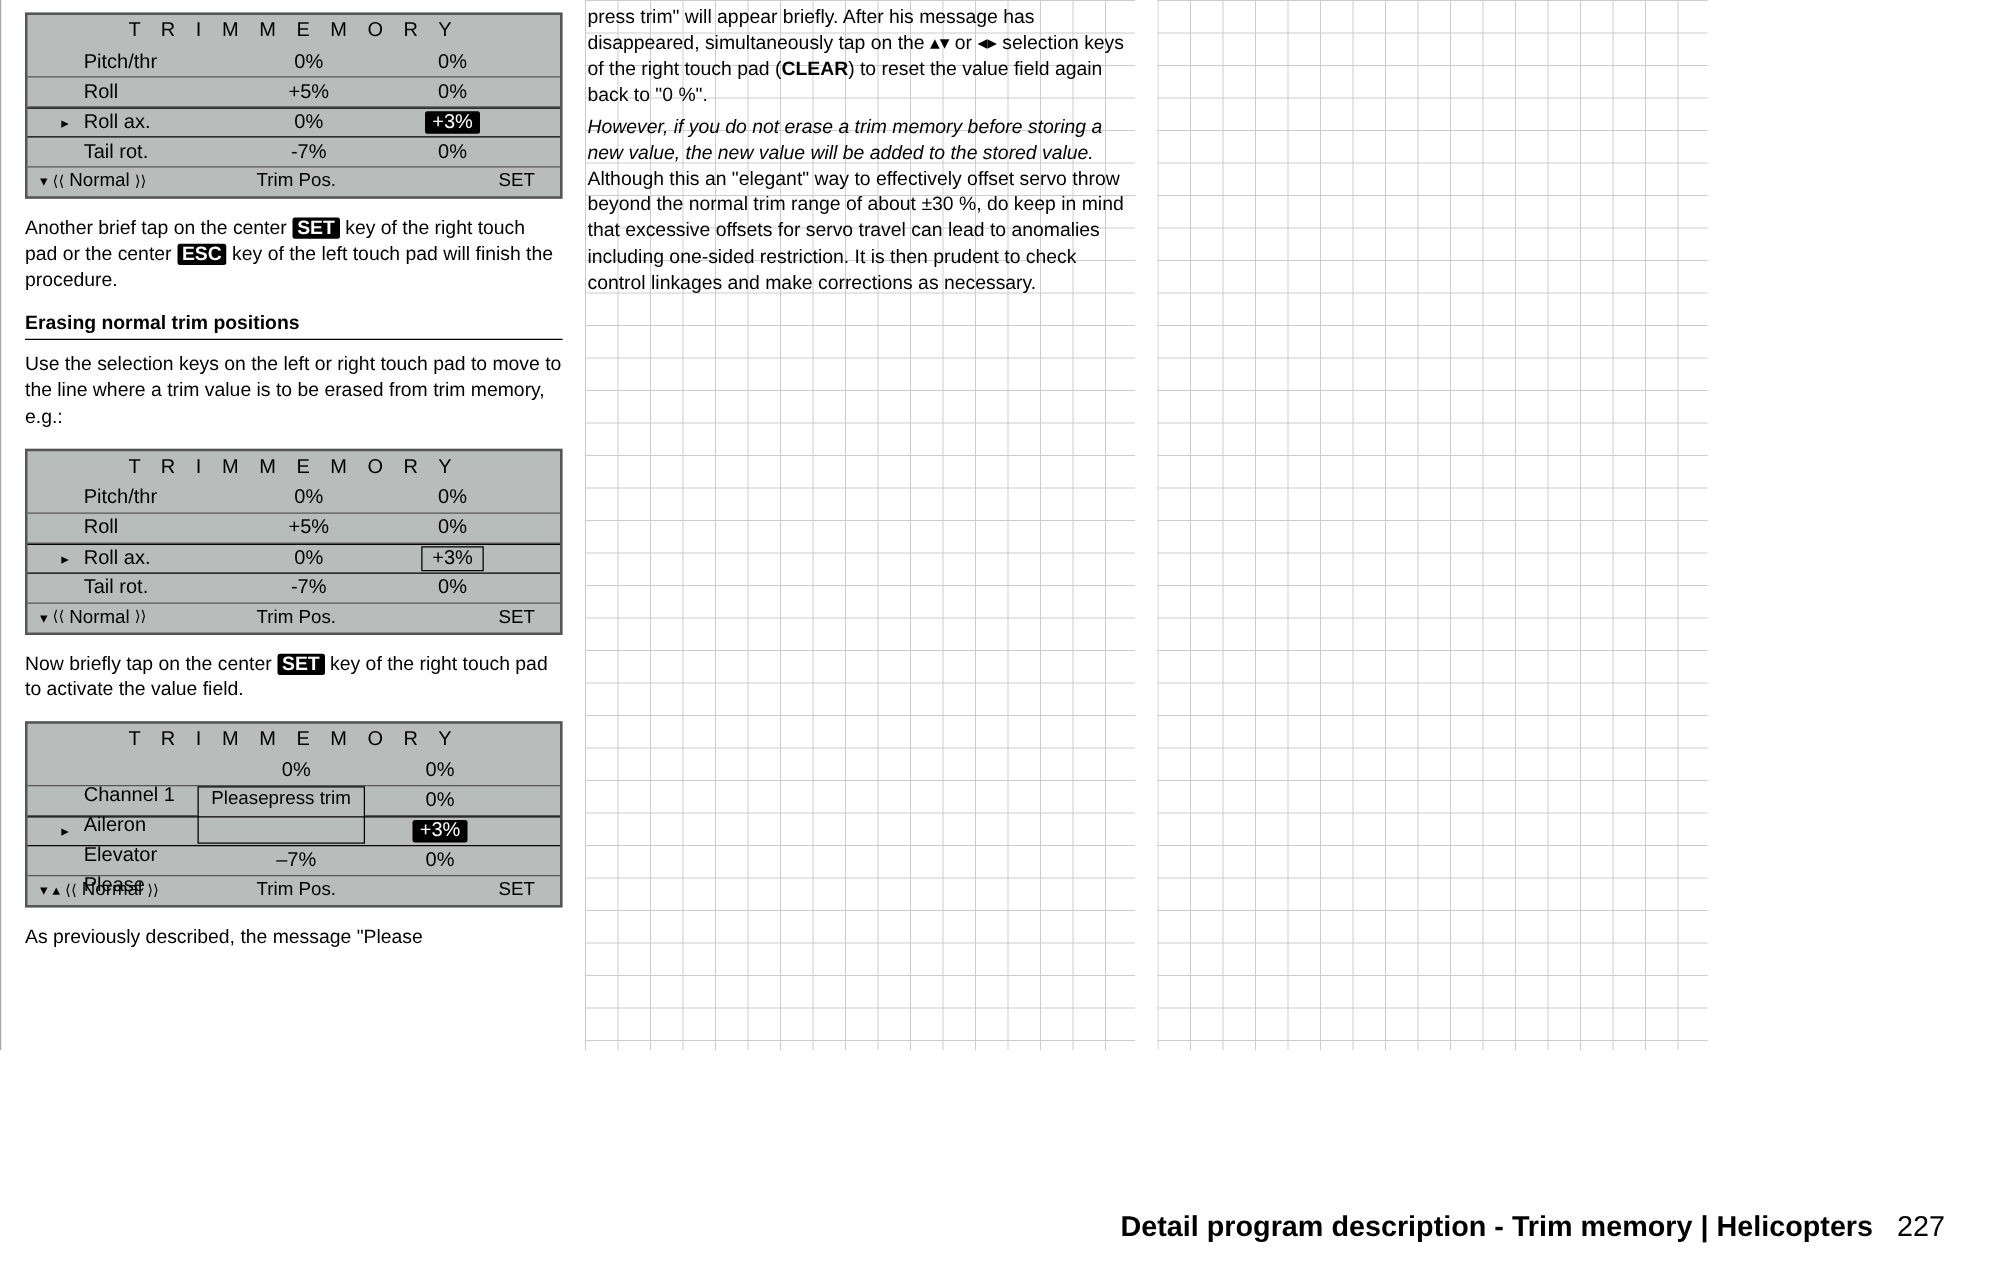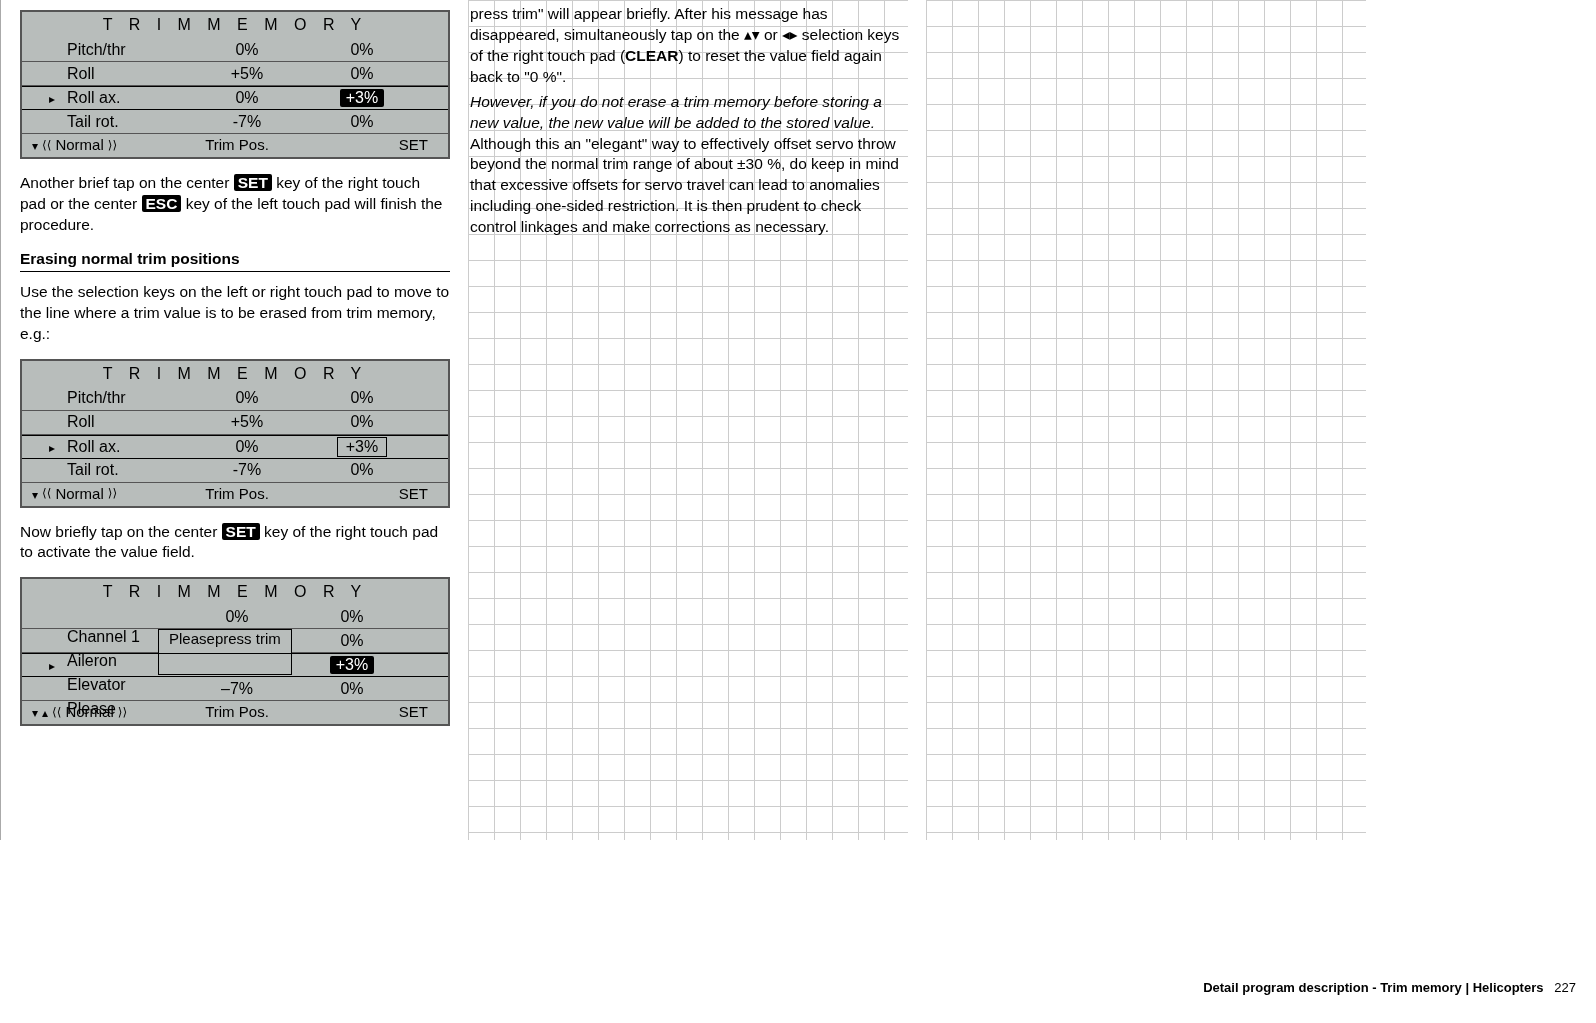--- a/index.html
+++ b/index.html
@@ -91,22 +91,22 @@
     height:840px;
     width:440px;
   }
   .grid-text {
     position:relative;
     line-height:1.35;
     padding:0 2px;
   }
   .italic { font-style: italic; }
   .pagefooter {
-    position:absolute; bottom:28px; right:20px;
-    font-size:13px;
+    position:absolute; bottom:28px; right:40px;
+    font-size:23px;
   }
   .pagefooter .ttl { font-weight:bold; }
   .msgbox {
     position:absolute; left:136px; top:0px;
     border:1px solid #000; background:#b8bdbb;
     padding:1px 10px; line-height:1.1; text-align:center; font-size:15px;
     height:46px; display:flex; flex-direction:row; justify-content:center;
   }
   .lcd3 .lcd-row .label { width:110px;margin-top:40px; }
   .lcd3 .lcd-row { position:relative; }
@@ -243,20 +243,21 @@
         <span class="triU"></span>
         <span class="chev">⟨⟨</span>
         <span>Normal</span>
         <span class="chev">⟩⟩</span>
       </span>
       <span class="tp">Trim Pos.</span>
       <span class="st">SET</span>
     </div>
   </div>
 
+  <p>As previously described, the message "Please</p>
 </div>
 
 <div class="col col2" style="position:relative">
   <div class="grid" style="position:absolute;top:0;left:0;right:0;bottom:0;height:840px;z-index:-1"></div>
   <div class="grid-text">
     <p>
       <span>press trim" will appear briefly. After his message has disappeared, simultaneously tap on the ▴▾ or ◂▸ selection keys of the right touch pad (</span><b>CLEAR</b><span>) to reset the value field again back to "0 %".</span>
     </p>
     <p>
       <span class="italic">However, if you do not erase a trim memory before storing a new value, the new value will be added to the stored value.</span><span> Although this an "elegant" way to effectively offset servo throw beyond the normal trim range of about ±30 %, do keep in mind that excessive offsets for servo travel can lead to anomalies including one-sided restriction. It is then prudent to check control linkages and make corrections as necessary.</span>

